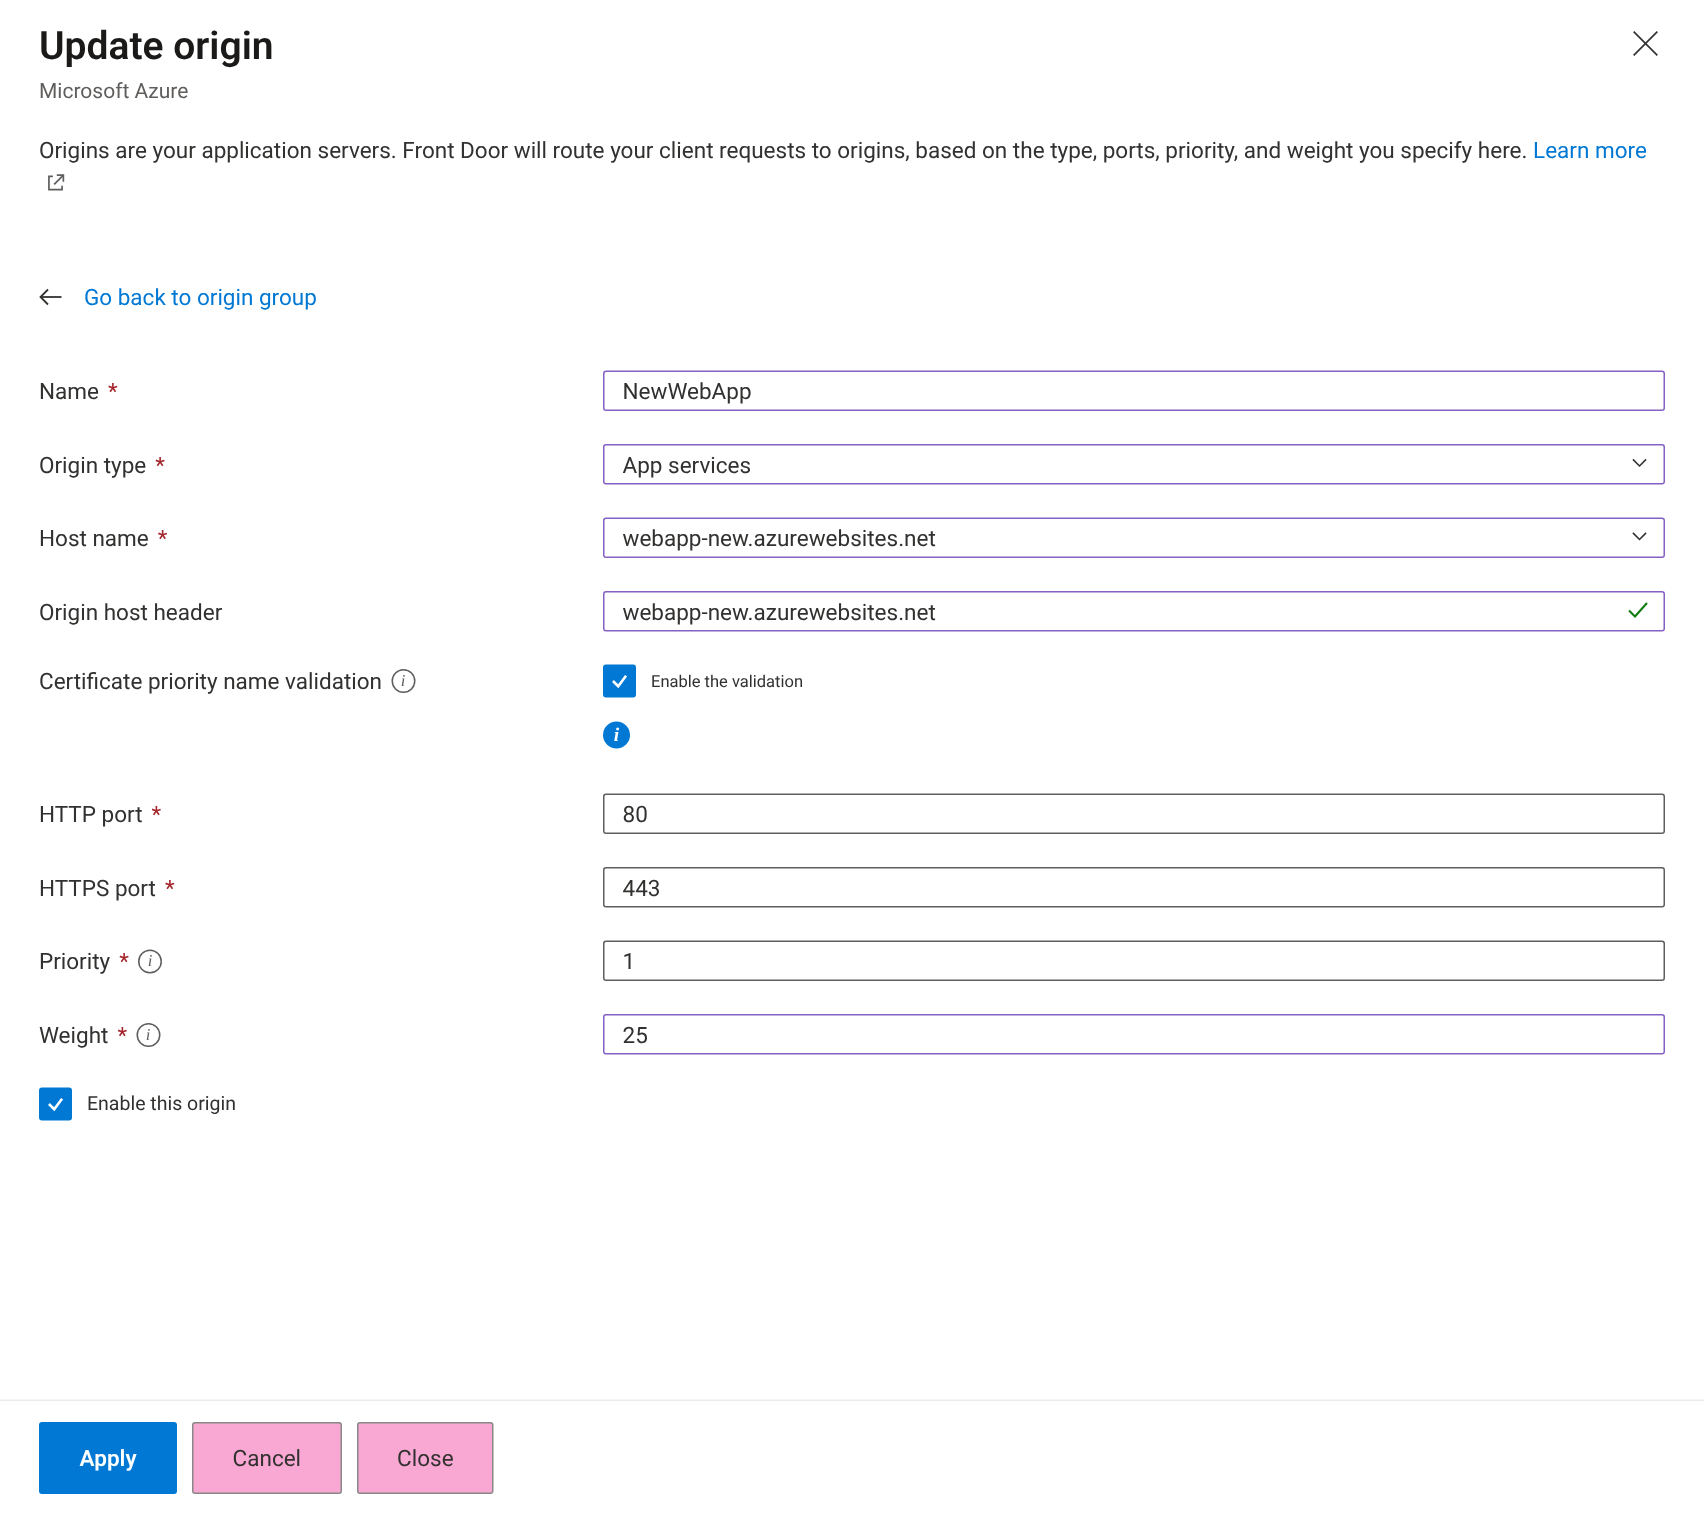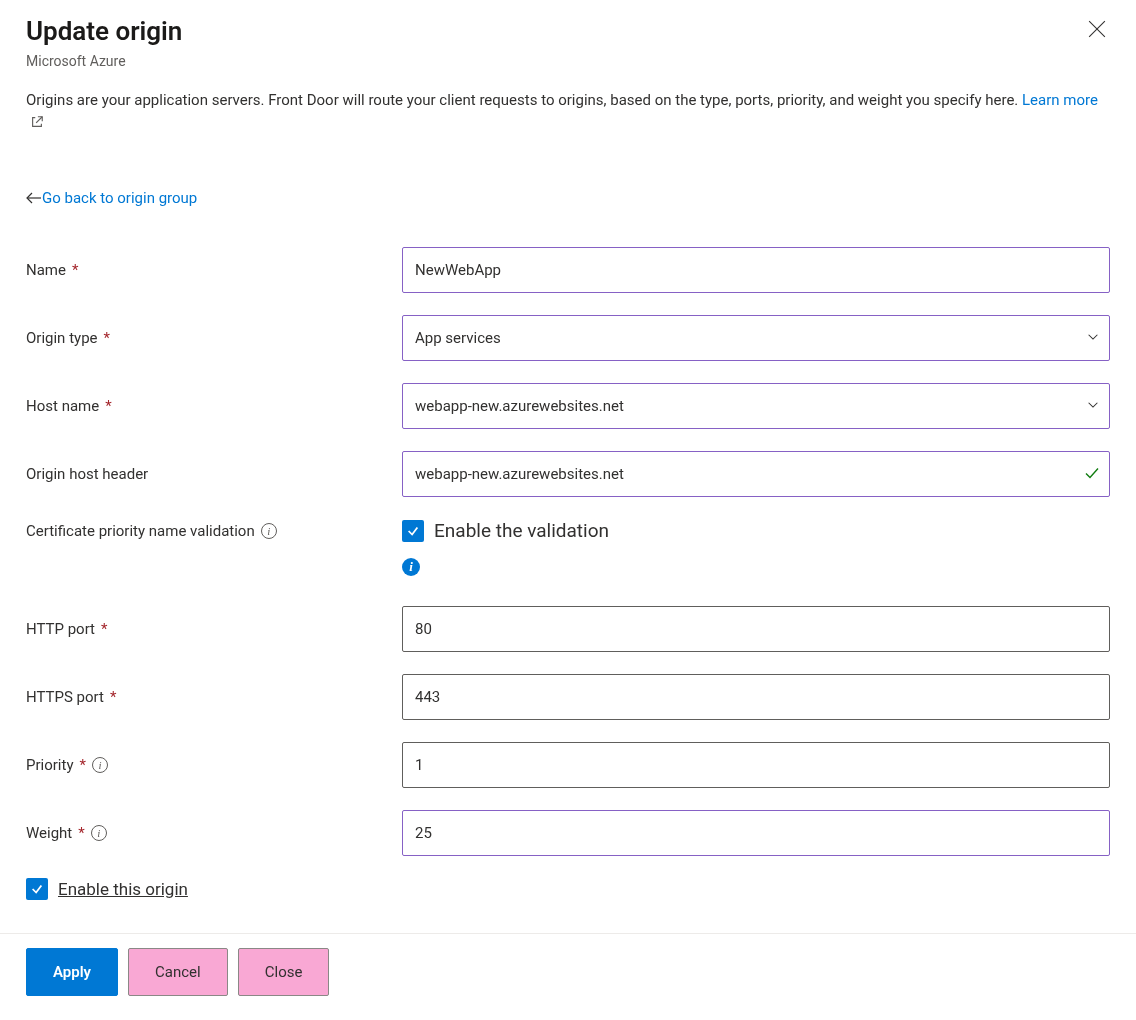--- a/index.html
+++ b/index.html
@@ -43,21 +43,21 @@
       right: 30px;
       width: 18px;
       height: 18px;
       cursor: pointer;
       color: #323130;
     }
     .back-row {
       margin-top: 54px;
       display: flex;
       align-items: center;
-      gap: 0;
+      gap: 14px;
     }
     .back-arrow {
       width: 16px;
       height: 16px;
       color: #323130;
     }
     .form {
       margin-top: 40px;
     }
     .form-row {
@@ -75,21 +75,21 @@
     }
     .req {
       color: #a4262c;
     }
     .form-control {
       flex: 1;
       position: relative;
     }
     .text-input, .select-input {
       width: 100%;
-      height: 46px;
+      height: 27px;
       border: 1px solid #8661c5;
       border-radius: 2px;
       padding: 0 12px;
       font-size: 15px;
       color: #323130;
       font-family: inherit;
       background: #fff;
     }
     .text-input.gray-border, .select-input.gray-border {
       border-color: #605e5c;
@@ -300,21 +300,21 @@
       <div class="form-label">
         <span>Certificate priority name validation</span>
         <span class="info-outline">i</span>
       </div>
       <div class="form-control checkbox-row">
         <span class="checkbox">
           <svg width="14" height="14" viewBox="0 0 16 16" fill="none" stroke="currentColor" stroke-width="2">
               <polyline points="3,8 7,12 13,4"></polyline>
             </svg>
         </span>
-        <span style="font-size:19px;">Enable the validation</span>
+        <span style="font-size:11px;">Enable the validation</span>
       </div>
     </div>
 
     <div class="info-note">
       <span class="info-circle">i</span>
     </div>
 
     <div class="form-row">
       <div class="form-label">
         <span>HTTP port</span>
@@ -357,21 +357,21 @@
       </div>
     </div>
 
     <div class="form-row">
       <div class="form-control checkbox-row">
         <span class="checkbox">
           <svg width="14" height="14" viewBox="0 0 16 16" fill="none" stroke="currentColor" stroke-width="2">
               <polyline points="3,8 7,12 13,4"></polyline>
             </svg>
         </span>
-        <span style="font-size:17px;text-decoration:underline;">Enable this origin</span>
+        <span style="font-size:13px;">Enable this origin</span>
       </div>
     </div>
 
   </div>
 </div>
 
 <div class="footer">
   <button class="btn btn-primary">Apply</button>
   <button class="btn btn-secondary">Cancel</button>
   <button class="btn btn-secondary">Close</button>

